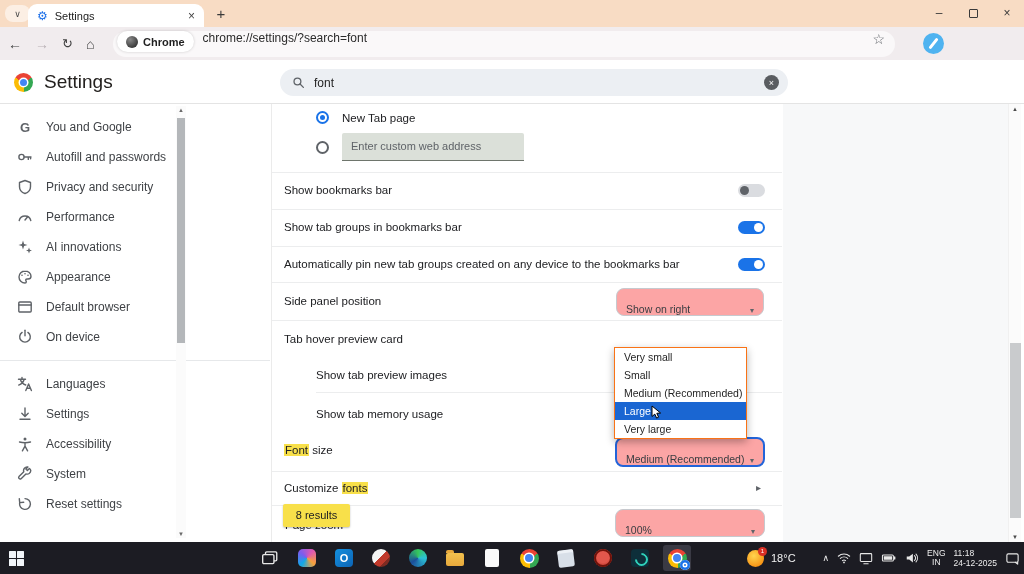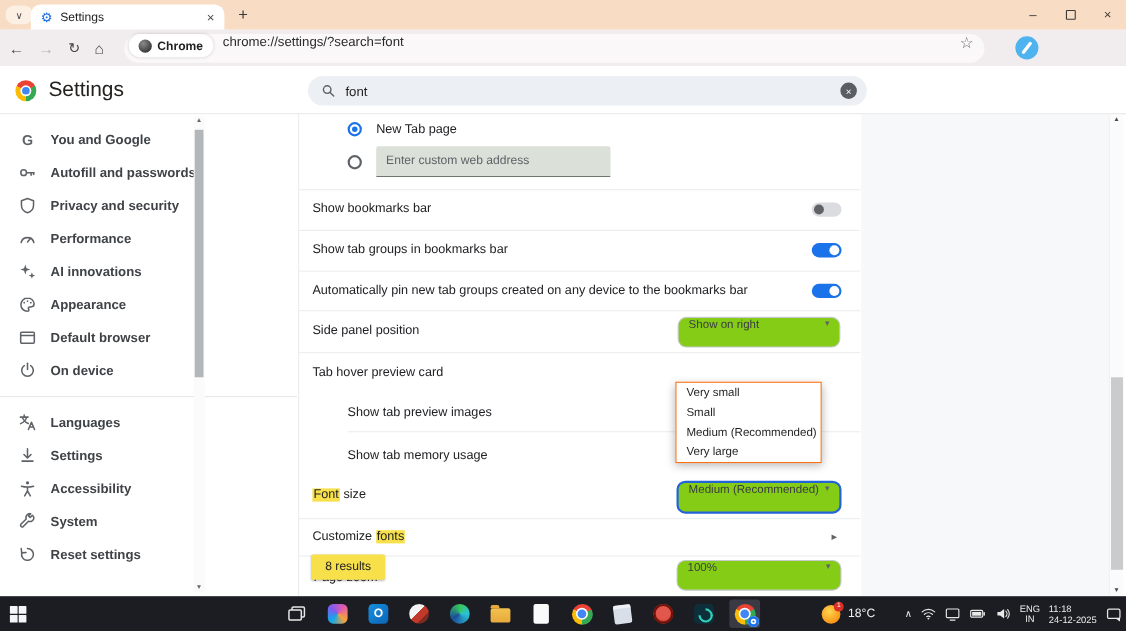--- a/index.html
+++ b/index.html
@@ -38,41 +38,41 @@
   .applogo{position:absolute;left:14px;top:73px;width:19px;height:19px}
   .apptitle{position:absolute;left:44px;top:71px;font-size:19px;color:#23201E}
   .appsearch{position:absolute;left:280px;top:69px;width:508px;height:27px;background:#ECEFF3;border-radius:14px;display:flex;align-items:center;gap:9px;padding:0 9px 0 12px}
   .appsearch .val{font-size:12px;color:#1f1f1f}
   .clearbtn{margin-left:auto;width:15px;height:15px;border-radius:50%;background:#5A5D61;color:#fff;font-size:9px;display:flex;align-items:center;justify-content:center}
   
   .sidebar{position:absolute;left:0;top:104px;width:270px;bottom:32px;background:#fff;padding-top:8px}
   .sitem{height:30px;display:flex;align-items:center;padding-left:17px;gap:13px}
   .sicon{width:16px;height:16px;display:flex;align-items:center;justify-content:center;color:#5F6368;font-size:13px;font-weight:bold}
   .sicon svg{width:16px;height:16px;fill:none;stroke:#5F6368;stroke-width:1.4;stroke-linecap:round;stroke-linejoin:round}
-  .slabel{font-size:12px;color:#3F4246;font-weight:700}
+  .slabel{font-size:12px;color:#3F4246;font-weight:400}
   .sdivider{border-top:1px solid #E6E8EA;margin:8px 0}
   .sscroll{position:absolute;left:176px;top:106px;width:10px;bottom:36px;background:#FBFBFB}
   .sarrow{position:absolute;left:0;width:10px;text-align:center;font-size:6px;color:#6a6a6a;line-height:8px}
   .sthumb{position:absolute;left:1px;width:8px;top:12px;height:225px;background:#B4B7BA}
   
   .card{position:absolute;left:271px;top:104px;width:511px;bottom:32px;background:#fff;border-left:1px solid #EBEBEB}
   .rightbg{position:absolute;left:783px;top:104px;width:225px;bottom:32px;background:#F7F8F9}
   .hdiv{position:absolute;left:0;right:0;border-top:1px solid #ECEDEE}
   .lbl{position:absolute;font-size:11.5px;color:#202124;line-height:14px;white-space:nowrap}
   .rad{position:absolute;width:13px;height:13px;border-radius:50%}
   .rad-on{border:2px solid #1A73E8}
   .rad-on::after{content:"";position:absolute;left:2px;top:2px;width:5px;height:5px;border-radius:50%;background:#1A73E8}
   .rad-off{border:2px solid #5F6368}
-  .cinput{position:absolute;left:70px;top:29px;width:213px;height:28px;background:#DBE0D9;border-bottom:1px solid #6E756C;border-radius:2px 2px 0 0;font-size:11px;color:#5F6368;line-height:27px;padding-left:9px}
+  .cinput{position:absolute;left:70px;top:29px;width:182px;height:28px;background:#DBE0D9;border-bottom:1px solid #6E756C;border-radius:2px 2px 0 0;font-size:11px;color:#5F6368;line-height:27px;padding-left:9px}
   .tgl{position:absolute;width:27px;height:13px;border-radius:7px}
   .tgl-on{background:#1A73E8}
   .tgl-on::after{content:"";position:absolute;right:2px;top:2px;width:9px;height:9px;border-radius:50%;background:#fff}
   .tgl-off{background:#DADCE0}
   .tgl-off::after{content:"";position:absolute;left:2px;top:2px;width:9px;height:9px;border-radius:50%;background:#5F6368}
-  .selbox{position:absolute;height:28px;background:#84cc16;border:1px solid #C6C9CE;border-radius:8px;display:flex;align-items:flex-start;justify-content:space-between;padding:0 9px;font-size:10.5px;color:#3A3D41}
+  .selbox{position:absolute;height:28px;background:#fca5a5;border:1px solid #C6C9CE;border-radius:8px;display:flex;align-items:flex-end;justify-content:space-between;padding:0 9px;font-size:10.5px;color:#3A3D41}
   .selbox .caret{font-size:8px;color:#5F6368}
   .selfocus{border:2px solid #2364D9}
   .hl{background:#F8E04A;padding:0 1px}
   .chevr{position:absolute;font-size:10px;color:#5F6368}
   .badge{position:absolute;left:11px;top:400px;width:67px;height:23px;background:#F8E04A;border-radius:2px;box-shadow:0 1px 2px rgba(0,0,0,.25);font-size:11px;color:#222;text-align:center;line-height:23px;z-index:5}
   
   .menu{position:absolute;left:614px;top:347px;width:133px;background:#fff;border:1px solid #f97316;box-shadow:0 3px 8px rgba(0,0,0,.3);z-index:40}
   .mitem{height:18px;line-height:18px;padding-left:9px;font-size:10.5px;color:#1f1f1f;white-space:nowrap}
   .mitem.selm{background:#1A66D2;color:#fff;position:relative}
   .cursor{position:absolute;left:36px;top:3px}
@@ -346,20 +346,23 @@
     <div class="selbox" style="left:343px;top:405px;width:150px">
       <span>100%</span>
       <span class="caret">▾</span>
     </div>
   </div>
 
   <div class="menu">
     <div class="mitem">Very small</div>
     <div class="mitem">Small</div>
     <div class="mitem">Medium (Recommended)</div>
+    <div class="mitem selm"><span>Large</span><svg class="cursor" width="11" height="14" viewBox="0 0 11 14">
+          <path d="M1 1l0 10.5 2.8-2.4 1.8 4 2-.9-1.8-3.9 3.8-.3z" fill="#fff" stroke="#000" stroke-width="1"></path>
+        </svg></div>
     <div class="mitem">Very large</div>
   </div>
 
   <div class="taskbar">
     <div class="start">
         <span></span>
         <span></span>
         <span></span>
         <span></span>
       </div>

